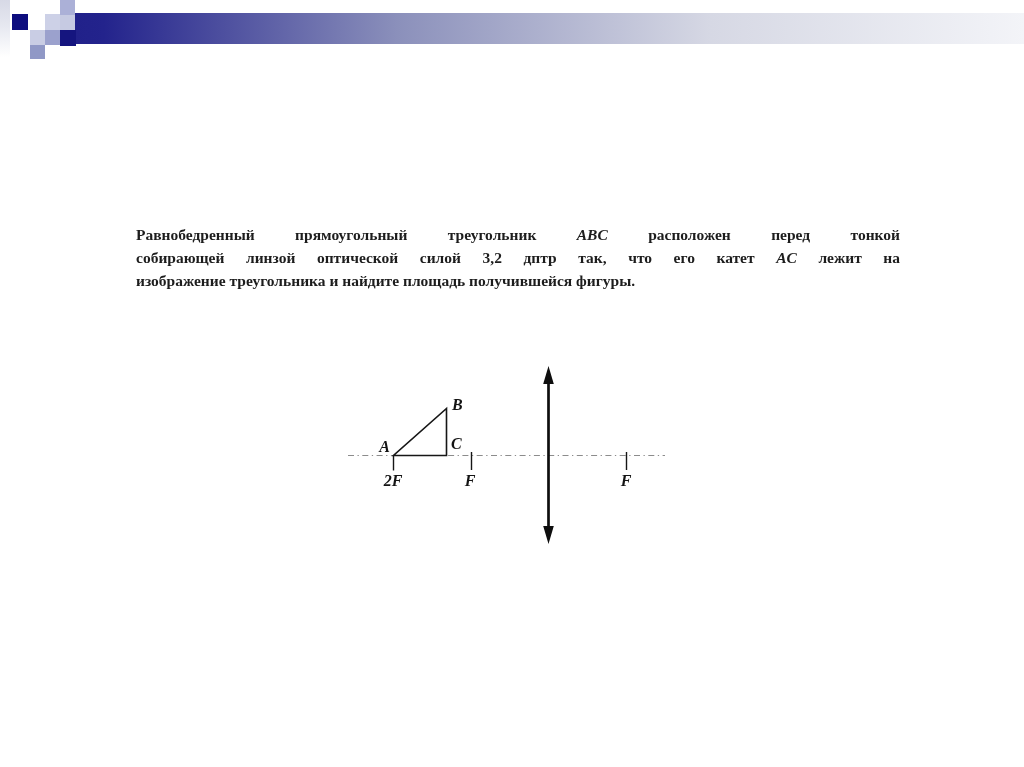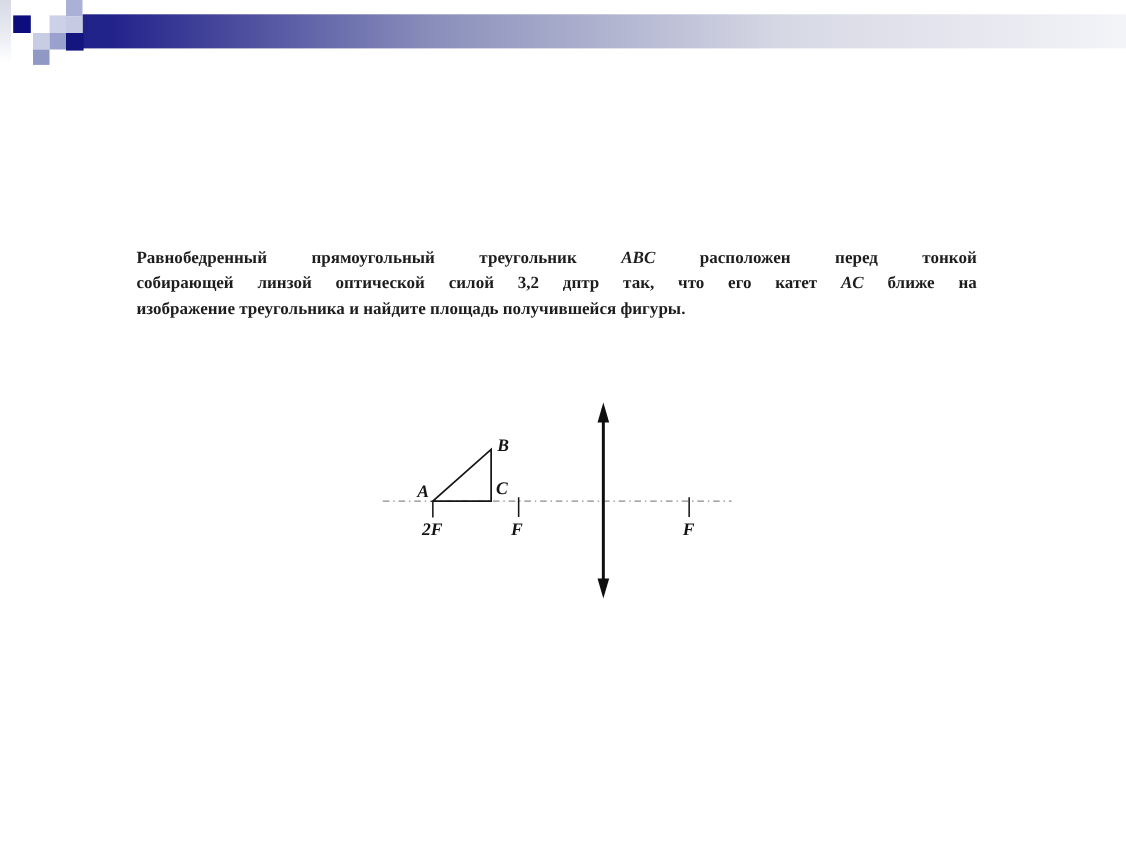--- a/index.html
+++ b/index.html
@@ -31,21 +31,21 @@
   .sq-med-top  { left: 60px; top: 0;    width: 15px; height: 15px; background: #abb0d7; }
   .sq-light-b  { left: 60px; top: 15px; width: 15px; height: 15px; background: #c6cae2; }
   .sq-dark-b   { left: 60px; top: 30px; width: 16px; height: 16px; background: #15157f; }
   .sq-light-c  { left: 30px; top: 30px; width: 15px; height: 15px; background: #c9cde4; }
   .sq-med-a    { left: 45px; top: 30px; width: 15px; height: 15px; background: #9ba1cd; }
   .sq-med-b    { left: 30px; top: 45px; width: 15px; height: 14px; background: #9098c6; }
 
   
   .problem {
     position: absolute;
-    left: 124px; top: 223px;
+    left: 136px; top: 223px;
     width: 764px;
     font-size: 15.5px;
     font-weight: bold;
     color: #1d1d1d;
   }
   .pline {
     height: 23px;
     line-height: 23px;
     white-space: nowrap;
     text-align: justify;
@@ -85,21 +85,21 @@
 <div class="sq sq-dark-a"></div>
 <div class="sq sq-light-a"></div>
 <div class="sq sq-light-b"></div>
 <div class="sq sq-light-c"></div>
 <div class="sq sq-med-a"></div>
 <div class="sq sq-dark-b"></div>
 <div class="sq sq-med-b"></div>
 
 <div class="problem">
     <div class="pline"><span>Равнобедренный прямоугольный треугольник </span><span class="mvar">ABC</span><span> расположен перед тонкой</span></div>
-    <div class="pline"><span>собирающей линзой оптической силой 3,2 дптр так, что его катет </span><span class="mvar">AC</span><span> ближе на</span></div>
+    <div class="pline"><span>собирающей линзой оптической силой 3,2 дптр так, что его катет </span><span class="mvar">AC</span><span> лежит на</span></div>
     <div class="pline pline-last"><span>изображение треугольника и найдите площадь получившейся фигуры.</span></div>
   </div>
 
 <svg class="diagram" viewBox="340 360 340 195" xmlns="http://www.w3.org/2000/svg">
 
   <line class="axis" x1="348" y1="455.5" x2="665" y2="455.5"></line>
 
   <line class="tick" x1="393.5" y1="455.5" x2="393.5" y2="470.5"></line>
 
   <line class="tick" x1="471.5" y1="452" x2="471.5" y2="470"></line>

